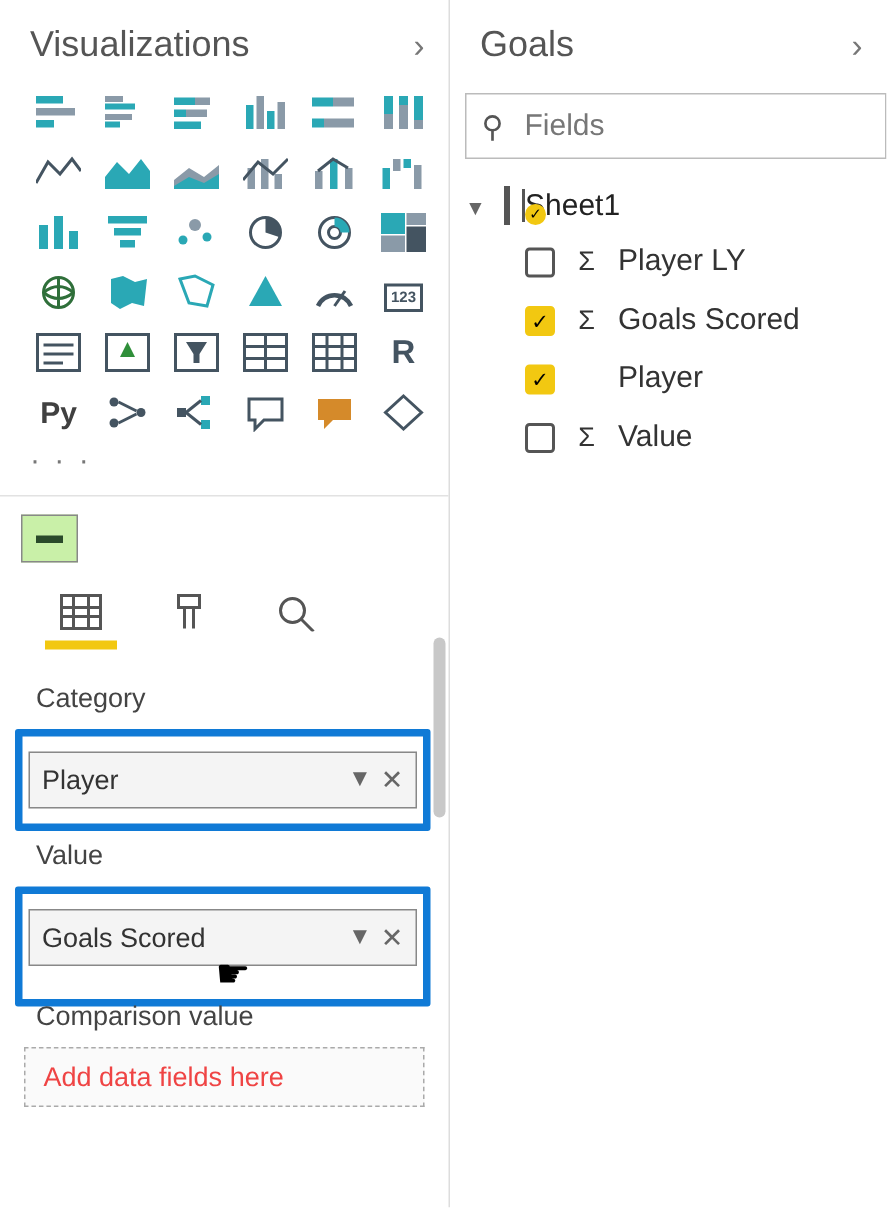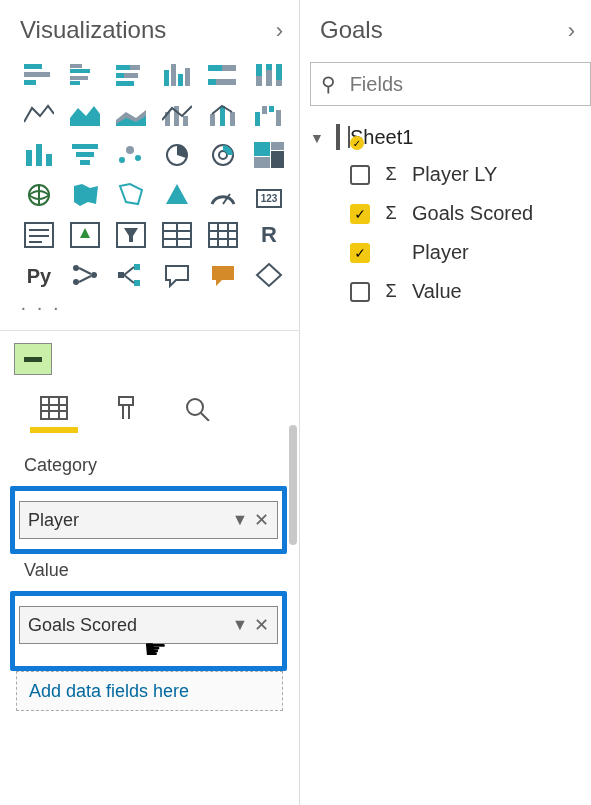--- a/index.html
+++ b/index.html
@@ -127,21 +127,21 @@
     position:absolute; right:110px; bottom:-22px; font-size:26px; color:#000;
     pointer-events:none;
   }
 
   .placeholder-box {
     border:1px dashed #aaa;
     background:#fafafa;
     height: 40px;
     display:flex; align-items:center;
     padding: 0 12px;
-    font-size:18px; color:#0369a1;
+    font-size:18px; color:#ef4444;
     margin: 0 10px 0 -6px;
   }
 
   
   .search-box {
     margin: 8px 0 0 10px;
     border: 1px solid #bbb;
     height: 44px;
     display:flex; align-items:center;
     padding: 0 10px;
@@ -500,20 +500,21 @@
       <div class="field-box">
         <span>Goals Scored</span>
         <span class="controls">
           <span class="chv">▼</span>
           <span class="x">✕</span>
         </span>
         <span class="cursor-hand">☛</span>
       </div>
     </div>
 
+    <div class="well-label" style="margin-top:-4px">Comparison value</div>
     <div class="placeholder-box">
       <span>Add data fields here</span>
     </div>
   </div>
 </div>
 
 <div class="panel fields-panel">
   <div class="panel-header">
     <span class="panel-title">Goals</span>
     <span class="chev">›</span>

